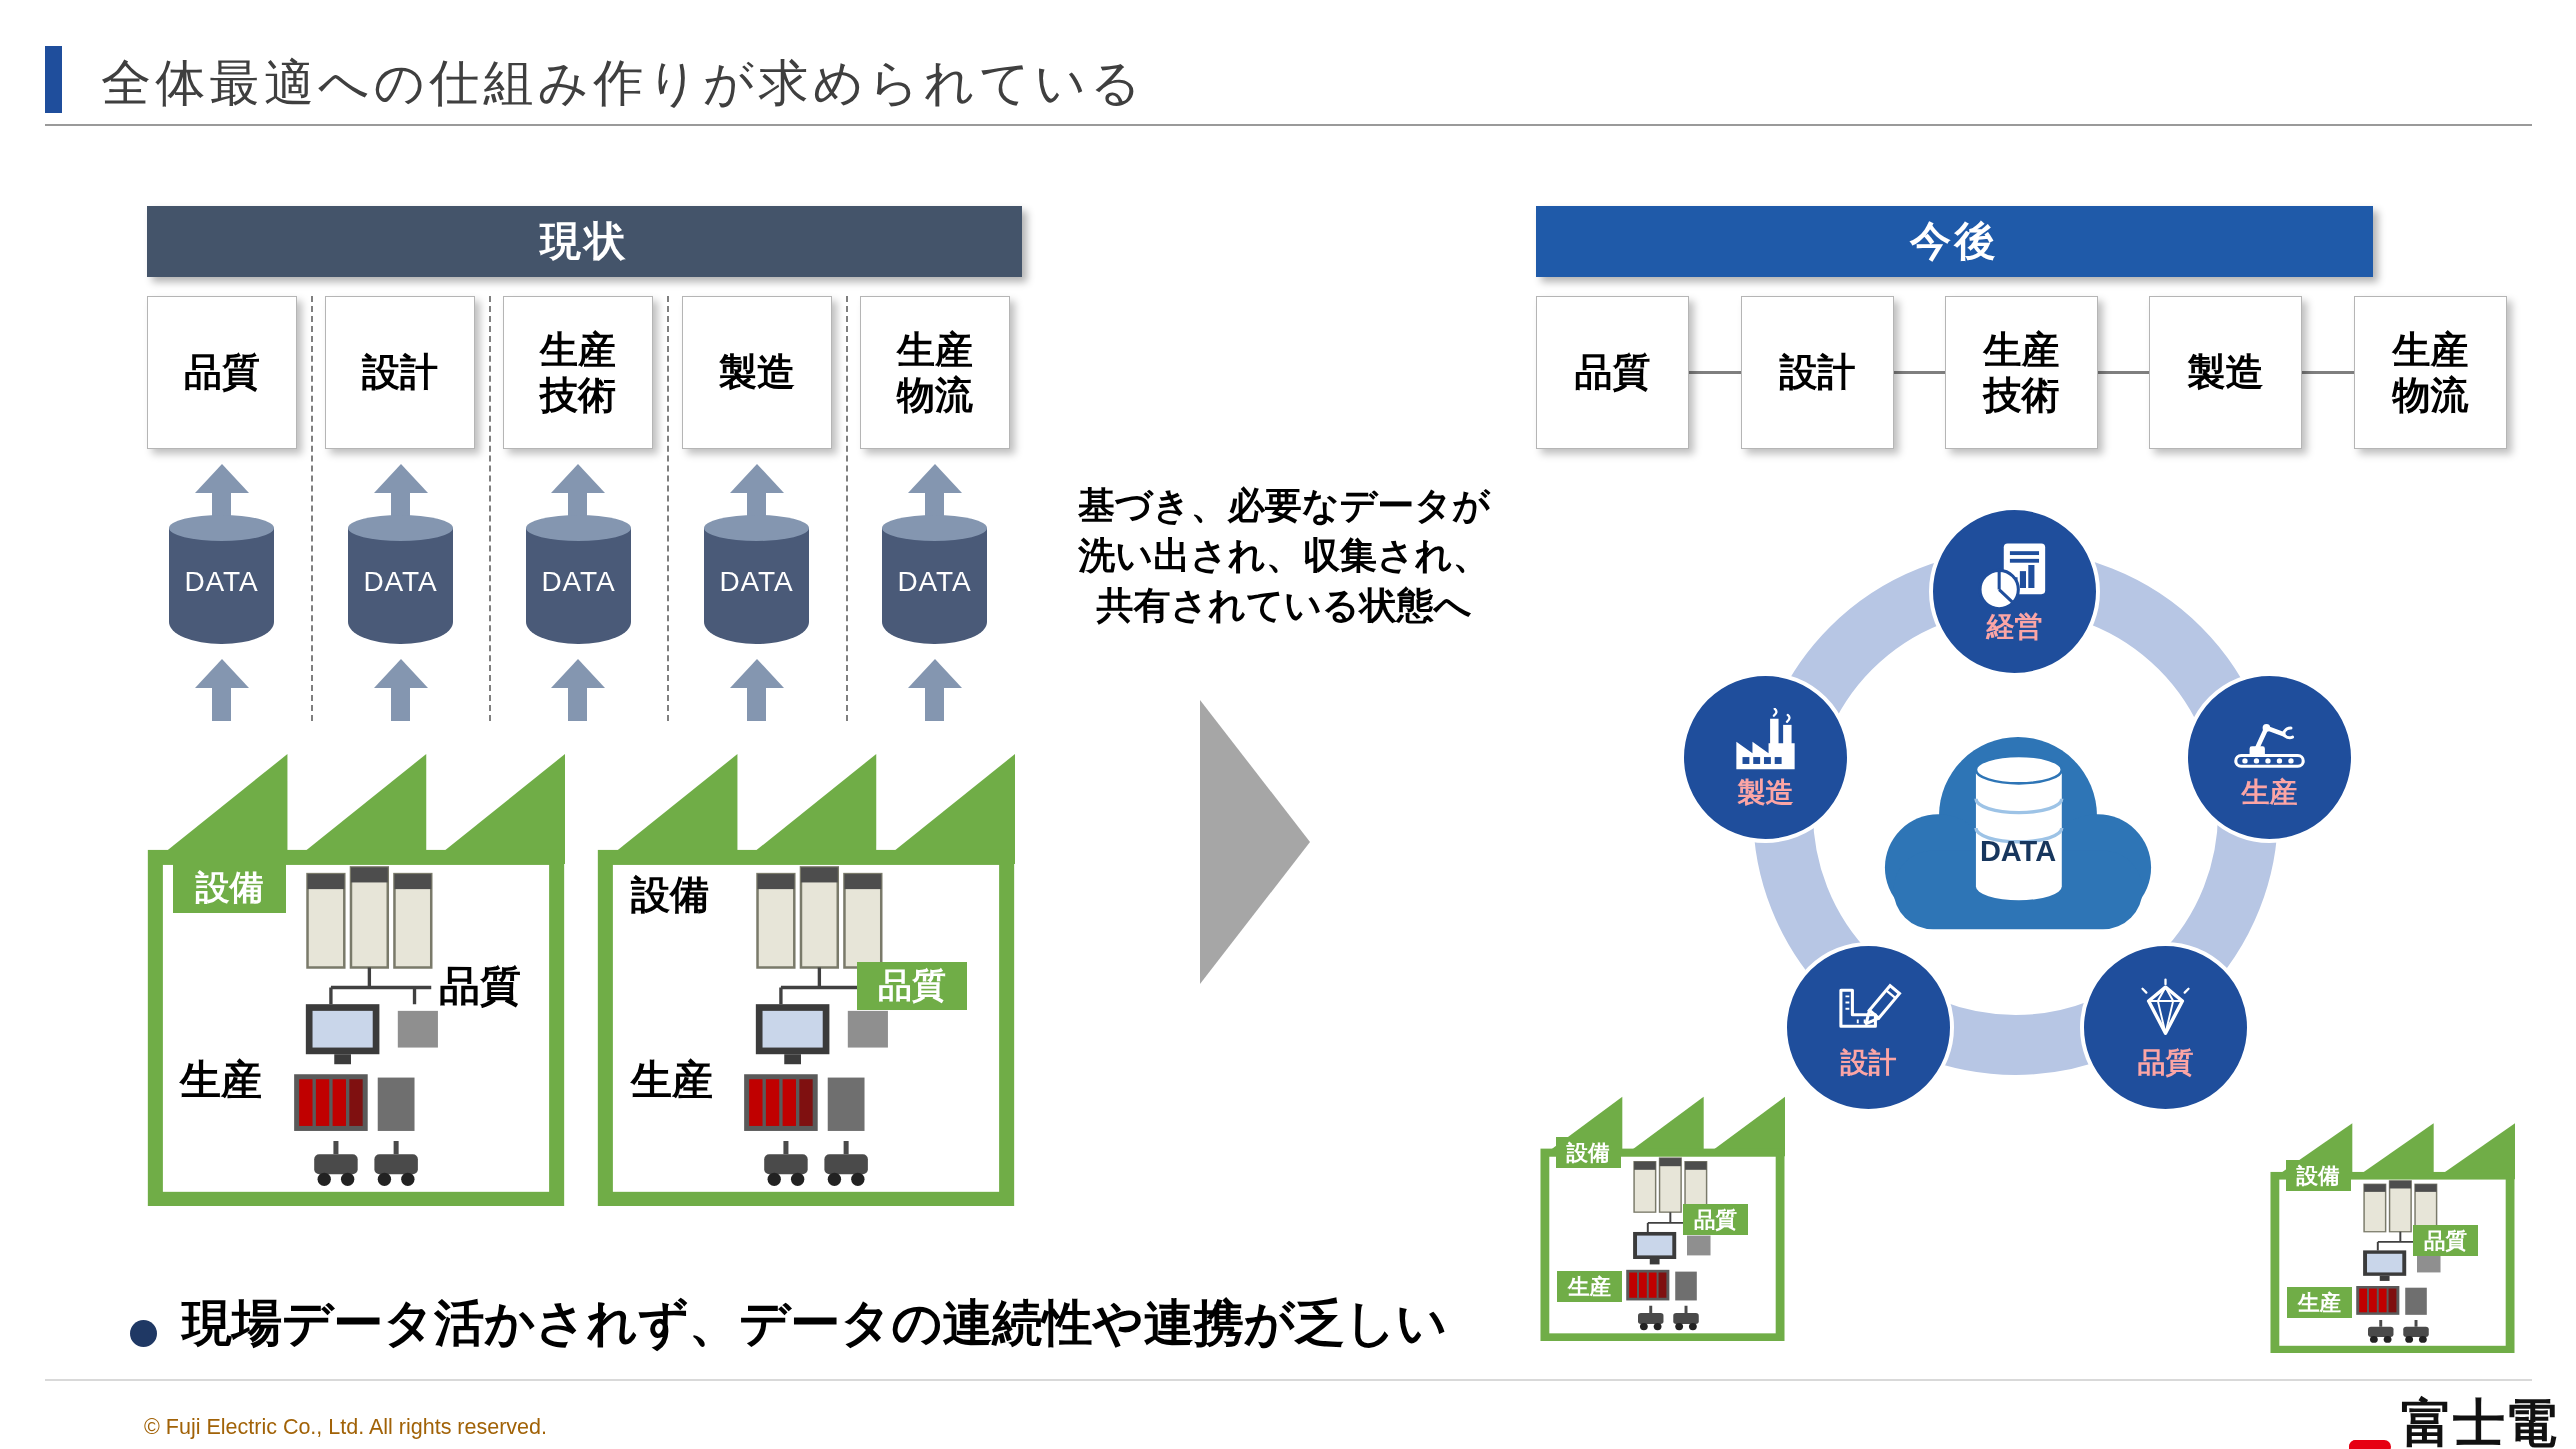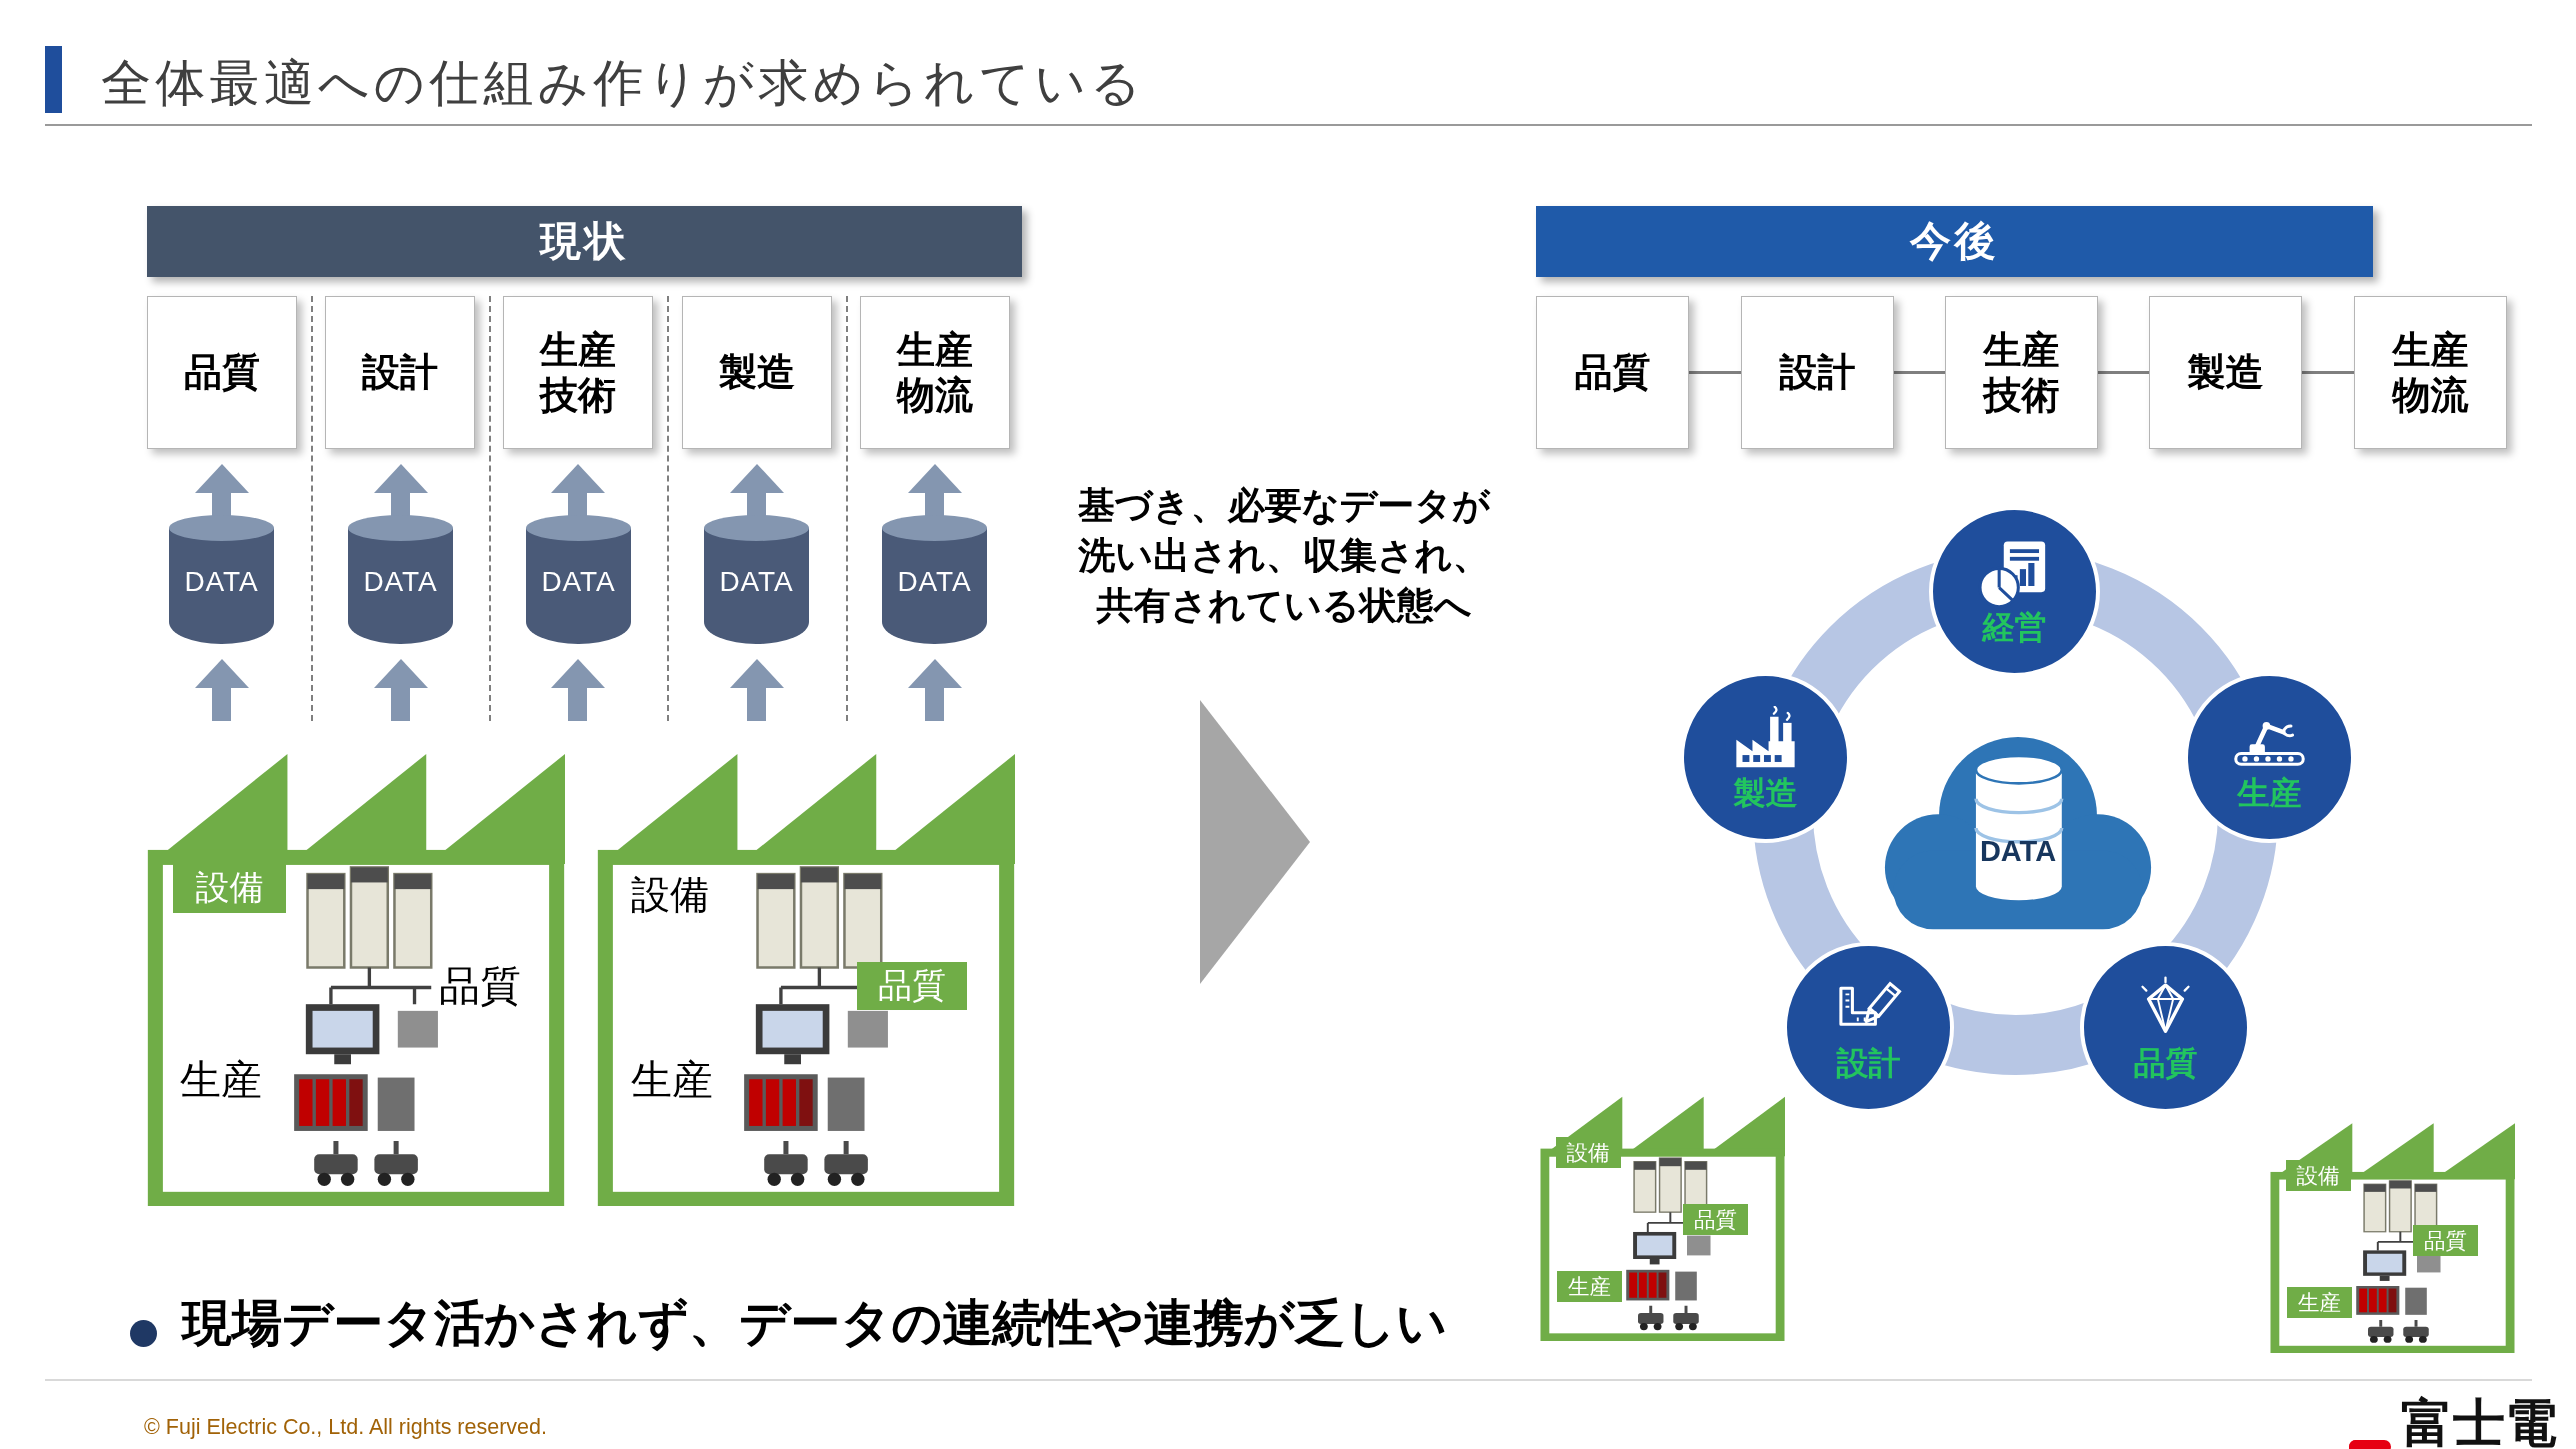--- a/index.html
+++ b/index.html
@@ -31,37 +31,37 @@
               border-bottom:29px solid #8496b0;}
   .arrow-shaft{width:19px;height:33px;margin:0 auto;background:#8496b0;}
   .cylinder{position:absolute;width:105px;height:116px;background:#4a5a78;
             border-radius:0 0 52px 52px / 0 0 22px 22px;}
   .cylinder::before{content:"";position:absolute;left:0;top:-13px;width:105px;height:26px;border-radius:50%;background:#8496b0;}
   .cyl-label{position:absolute;left:0;top:38px;width:100%;text-align:center;color:#fff;font-size:28px;letter-spacing:0.9px;}
 
   
   .factory{position:absolute;}
   .fbg{position:absolute;left:0;top:0;width:100%;height:100%;}
-  .flabel{position:absolute;font-weight:normal;color:#000;text-align:right;}
+  .flabel{position:absolute;font-weight:bold;color:#000;text-align:right;}
   .fbadge{background:#70ad47;color:#fff;display:flex;align-items:center;justify-content:center;}
 
   
   .transition{position:absolute;left:1052px;top:481px;width:464px;text-align:center;
               font-size:37px;font-weight:bold;line-height:1.35;color:#000;}
   .big-arrow{position:absolute;left:1200px;top:700px;width:0;height:0;
              border-top:142px solid transparent;border-bottom:142px solid transparent;border-left:110px solid #a6a6a6;}
 
   
   .hub-ring{position:absolute;left:1753px;top:550px;width:405px;height:405px;border:60px solid #b7c6e4;border-radius:50%;}
   .cloud{position:absolute;left:1859px;top:713px;width:318px;height:249px;}
   .cloud-label{position:absolute;left:1962px;top:835px;width:112px;text-align:center;font-size:29px;font-weight:bold;color:#17365d;}
   .node{position:absolute;width:163px;height:163px;background:#1f4e9c;border:4.3px solid #fff;border-radius:50%;
         display:flex;flex-direction:column;align-items:center;justify-content:center;gap:1.7px;}
   .node-icon{width:79px;height:69px;}
-  .node-label{color:#22c55e;font-weight:bold;font-size:32px;line-height:1;}
+  .node-label{color:#fca5a5;font-weight:bold;font-size:28px;line-height:1;}
 
   
   .note-bullet{position:absolute;left:130px;top:1320px;width:27px;height:27px;border-radius:50%;background:#1f3864;}
   .bottom-note{position:absolute;left:182px;top:1290px;font-size:50px;font-weight:bold;color:#000;}
 
   
   .footer-rule{position:absolute;left:45px;top:1379px;width:2487px;height:1.7px;background:#d9d9d9;}
   .copyright{position:absolute;left:144px;top:1415px;font-size:21.5px;color:#a16207;}
   .brand{position:absolute;left:2346px;top:1389px;display:flex;align-items:center;gap:6.9px;}
   .brand-mark{width:57px;height:57px;}

